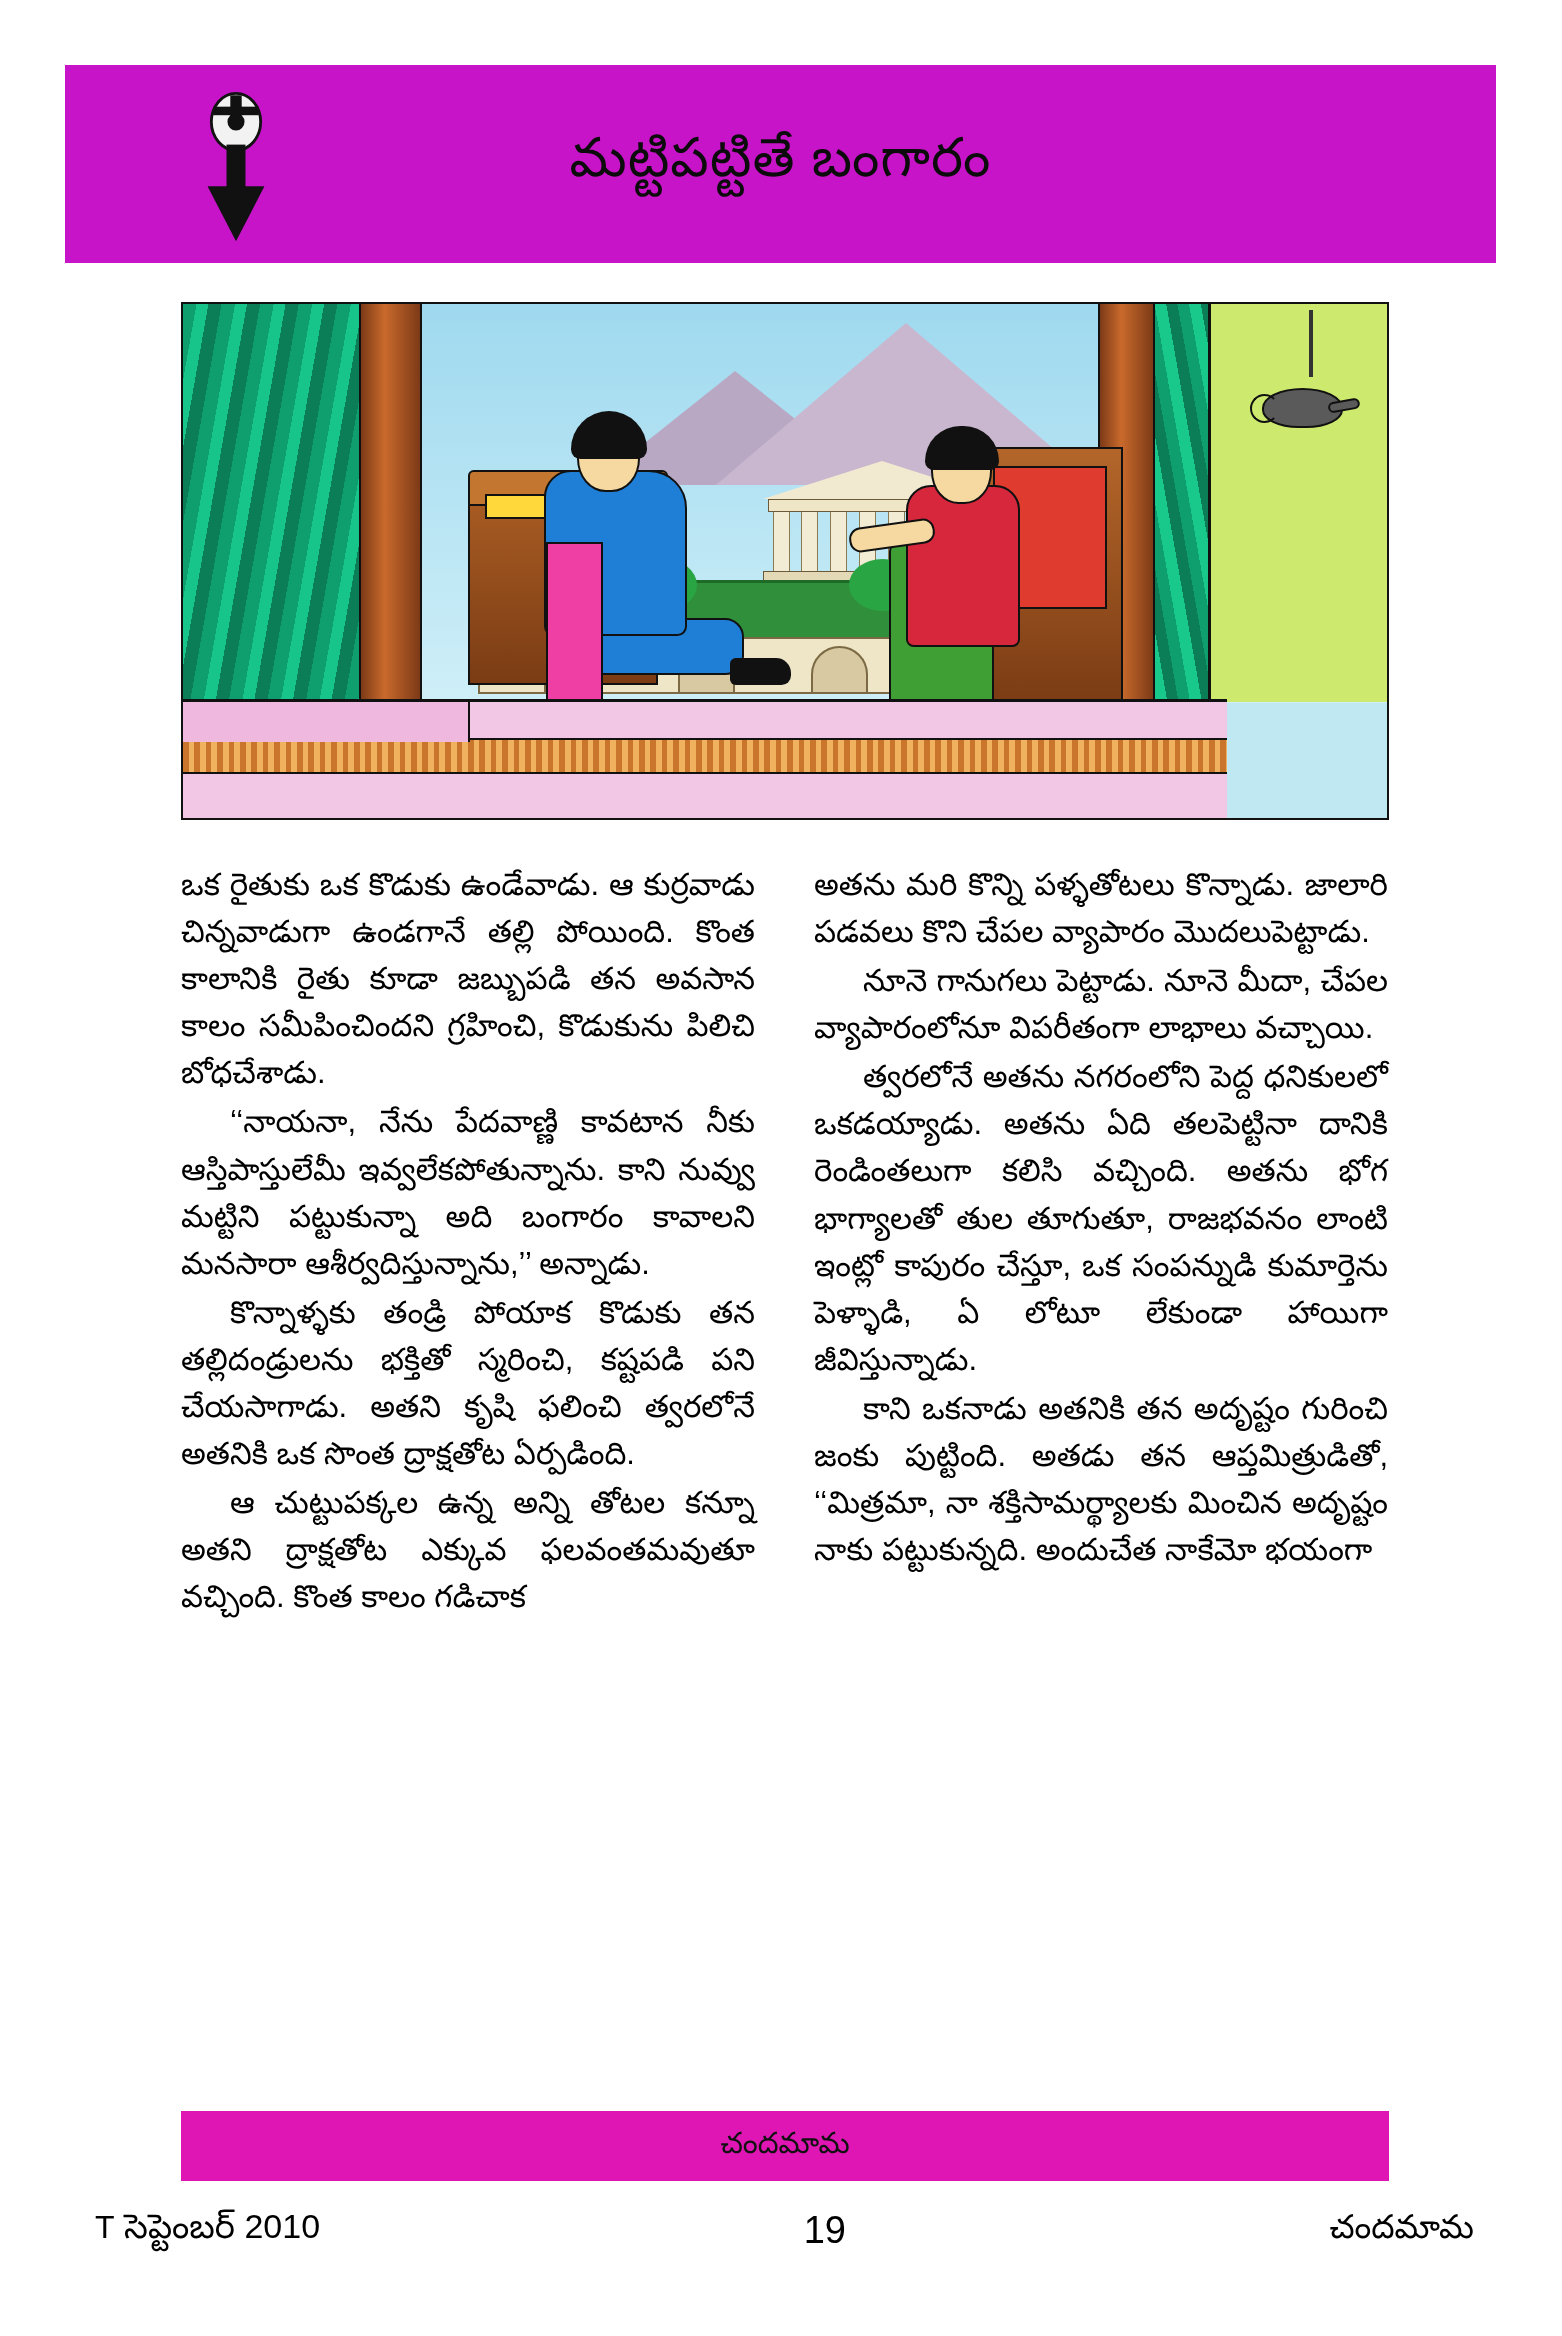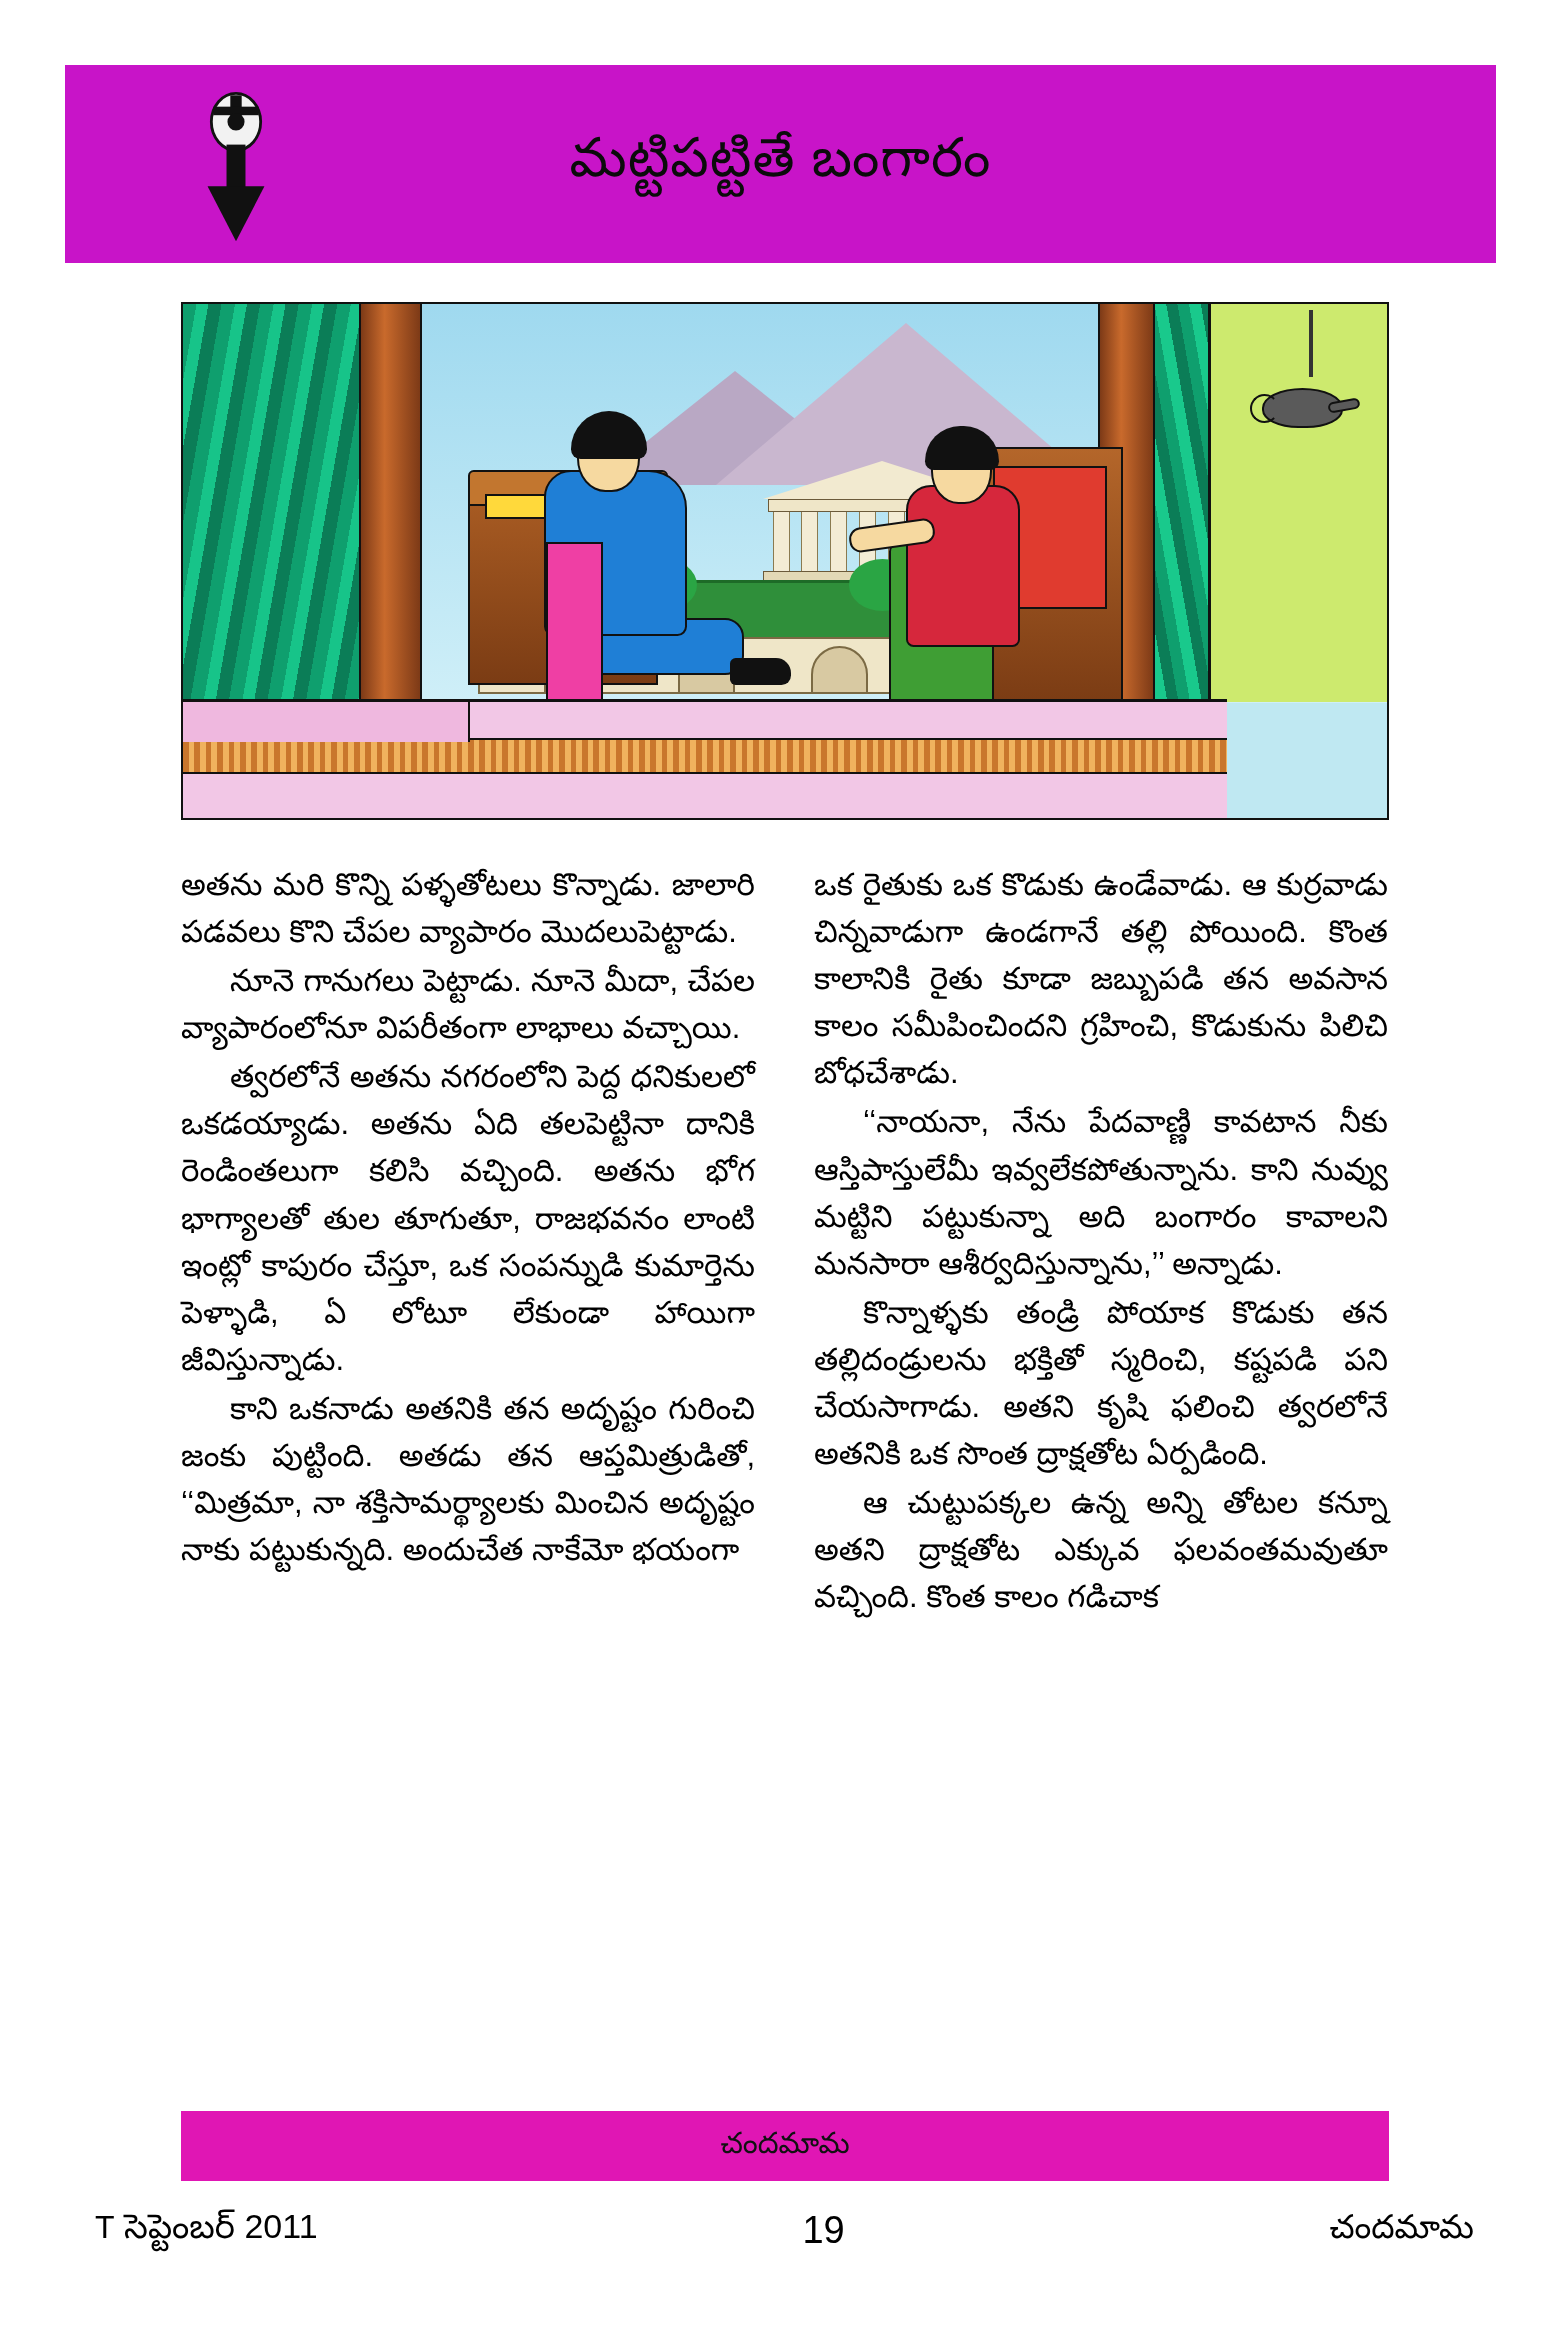--- a/index.html
+++ b/index.html
@@ -567,40 +567,40 @@
     </div>
 
     <div class="ill-floor"></div>
     <div class="ill-floor-strip"></div>
     <div class="ill-dais"></div>
     <div class="ill-signature"></div>
   </div>
 
   <div class="body-columns">
     <div class="col">
+      <p>ఒక రైతుకు ఒక కొడుకు ఉండేవాడు. ఆ కుర్రవాడు చిన్నవాడుగా ఉండగానే తల్లి పోయింది. కొంత కాలానికి రైతు కూడా జబ్బుపడి తన అవసాన కాలం సమీపించిందని గ్రహించి, కొడుకును పిలిచి బోధచేశాడు.</p>
+      <p class="indent">‘‘నాయనా, నేను పేదవాణ్ణి కావటాన నీకు ఆస్తిపాస్తులేమీ ఇవ్వలేకపోతున్నాను. కాని నువ్వు మట్టిని పట్టుకున్నా అది బంగారం కావాలని మనసారా ఆశీర్వదిస్తున్నాను,’’ అన్నాడు.</p>
+      <p class="indent">కొన్నాళ్ళకు తండ్రి పోయాక కొడుకు తన తల్లిదండ్రులను భక్తితో స్మరించి, కష్టపడి పని చేయసాగాడు. అతని కృషి ఫలించి త్వరలోనే అతనికి ఒక సొంత ద్రాక్షతోట ఏర్పడింది.</p>
+      <p class="indent">ఆ చుట్టుపక్కల ఉన్న అన్ని తోటల కన్నూ అతని ద్రాక్షతోట ఎక్కువ ఫలవంతమవుతూ వచ్చింది. కొంత కాలం గడిచాక</p>
+    </div>
+    <div class="col">
       <p>అతను మరి కొన్ని పళ్ళతోటలు కొన్నాడు. జాలారి పడవలు కొని చేపల వ్యాపారం మొదలుపెట్టాడు.</p>
       <p class="indent">నూనె గానుగలు పెట్టాడు. నూనె మీదా, చేపల వ్యాపారంలోనూ విపరీతంగా లాభాలు వచ్చాయి.</p>
       <p class="indent">త్వరలోనే అతను నగరంలోని పెద్ద ధనికులలో ఒకడయ్యాడు. అతను ఏది తలపెట్టినా దానికి రెండింతలుగా కలిసి వచ్చింది. అతను భోగ భాగ్యాలతో తుల తూగుతూ, రాజభవనం లాంటి ఇంట్లో కాపురం చేస్తూ, ఒక సంపన్నుడి కుమార్తెను పెళ్ళాడి, ఏ లోటూ లేకుండా హాయిగా జీవిస్తున్నాడు.</p>
       <p class="indent">కాని ఒకనాడు అతనికి తన అదృష్టం గురించి జంకు పుట్టింది. అతడు తన ఆప్తమిత్రుడితో, ‘‘మిత్రమా, నా శక్తిసామర్థ్యాలకు మించిన అదృష్టం నాకు పట్టుకున్నది. అందుచేత నాకేమో భయంగా</p>
     </div>
-    <div class="col">
-      <p>ఒక రైతుకు ఒక కొడుకు ఉండేవాడు. ఆ కుర్రవాడు చిన్నవాడుగా ఉండగానే తల్లి పోయింది. కొంత కాలానికి రైతు కూడా జబ్బుపడి తన అవసాన కాలం సమీపించిందని గ్రహించి, కొడుకును పిలిచి బోధచేశాడు.</p>
-      <p class="indent">‘‘నాయనా, నేను పేదవాణ్ణి కావటాన నీకు ఆస్తిపాస్తులేమీ ఇవ్వలేకపోతున్నాను. కాని నువ్వు మట్టిని పట్టుకున్నా అది బంగారం కావాలని మనసారా ఆశీర్వదిస్తున్నాను,’’ అన్నాడు.</p>
-      <p class="indent">కొన్నాళ్ళకు తండ్రి పోయాక కొడుకు తన తల్లిదండ్రులను భక్తితో స్మరించి, కష్టపడి పని చేయసాగాడు. అతని కృషి ఫలించి త్వరలోనే అతనికి ఒక సొంత ద్రాక్షతోట ఏర్పడింది.</p>
-      <p class="indent">ఆ చుట్టుపక్కల ఉన్న అన్ని తోటల కన్నూ అతని ద్రాక్షతోట ఎక్కువ ఫలవంతమవుతూ వచ్చింది. కొంత కాలం గడిచాక</p>
-    </div>
   </div>
 
   <div class="footer-band">
     <span>చందమామ</span>
   </div>
 
   <div class="footer-row">
     <div class="footer-left">
       <span class="mark">T</span>
-      <span>సెప్టెంబర్ 2011</span>
+      <span>సెప్టెంబర్ 2010</span>
     </div>
     <div class="footer-page">19</div>
     <div class="footer-right">చందమామ</div>
   </div>
 
 </div>
 
 
 </body></html>

